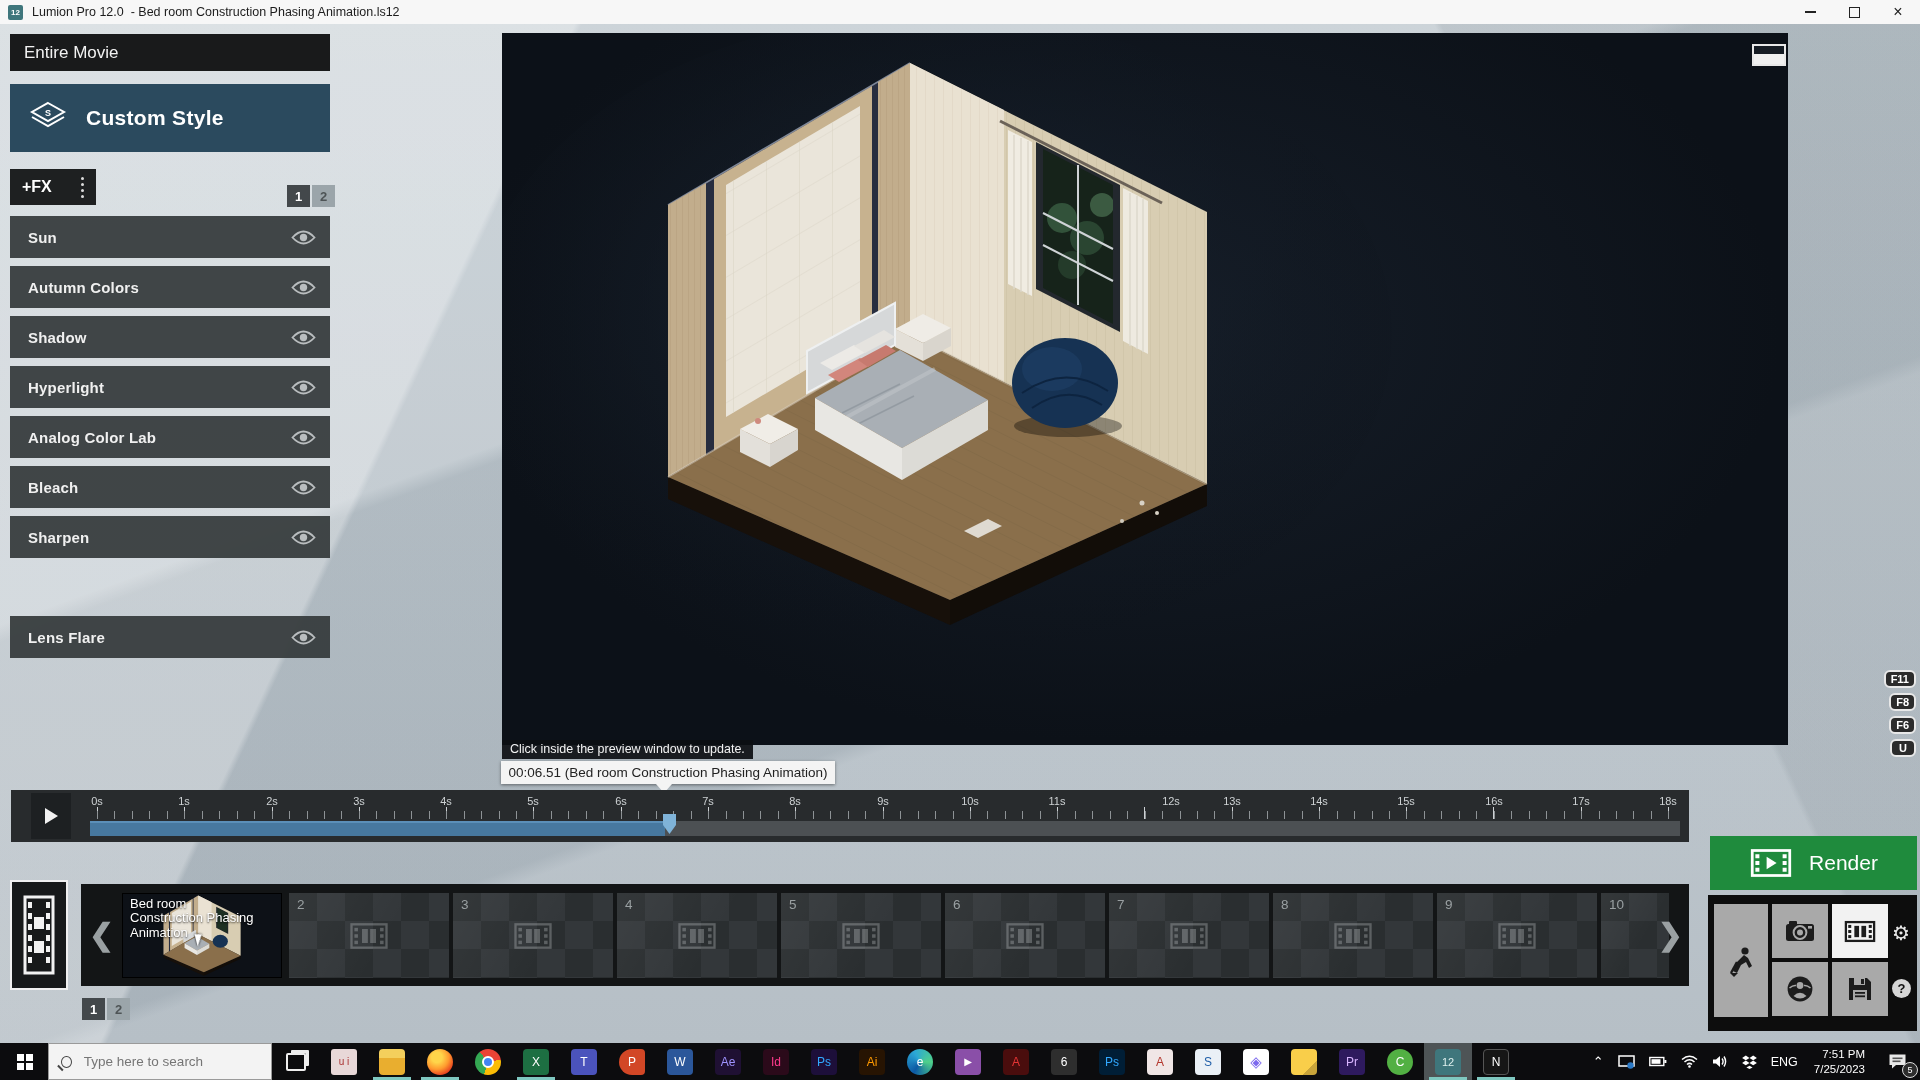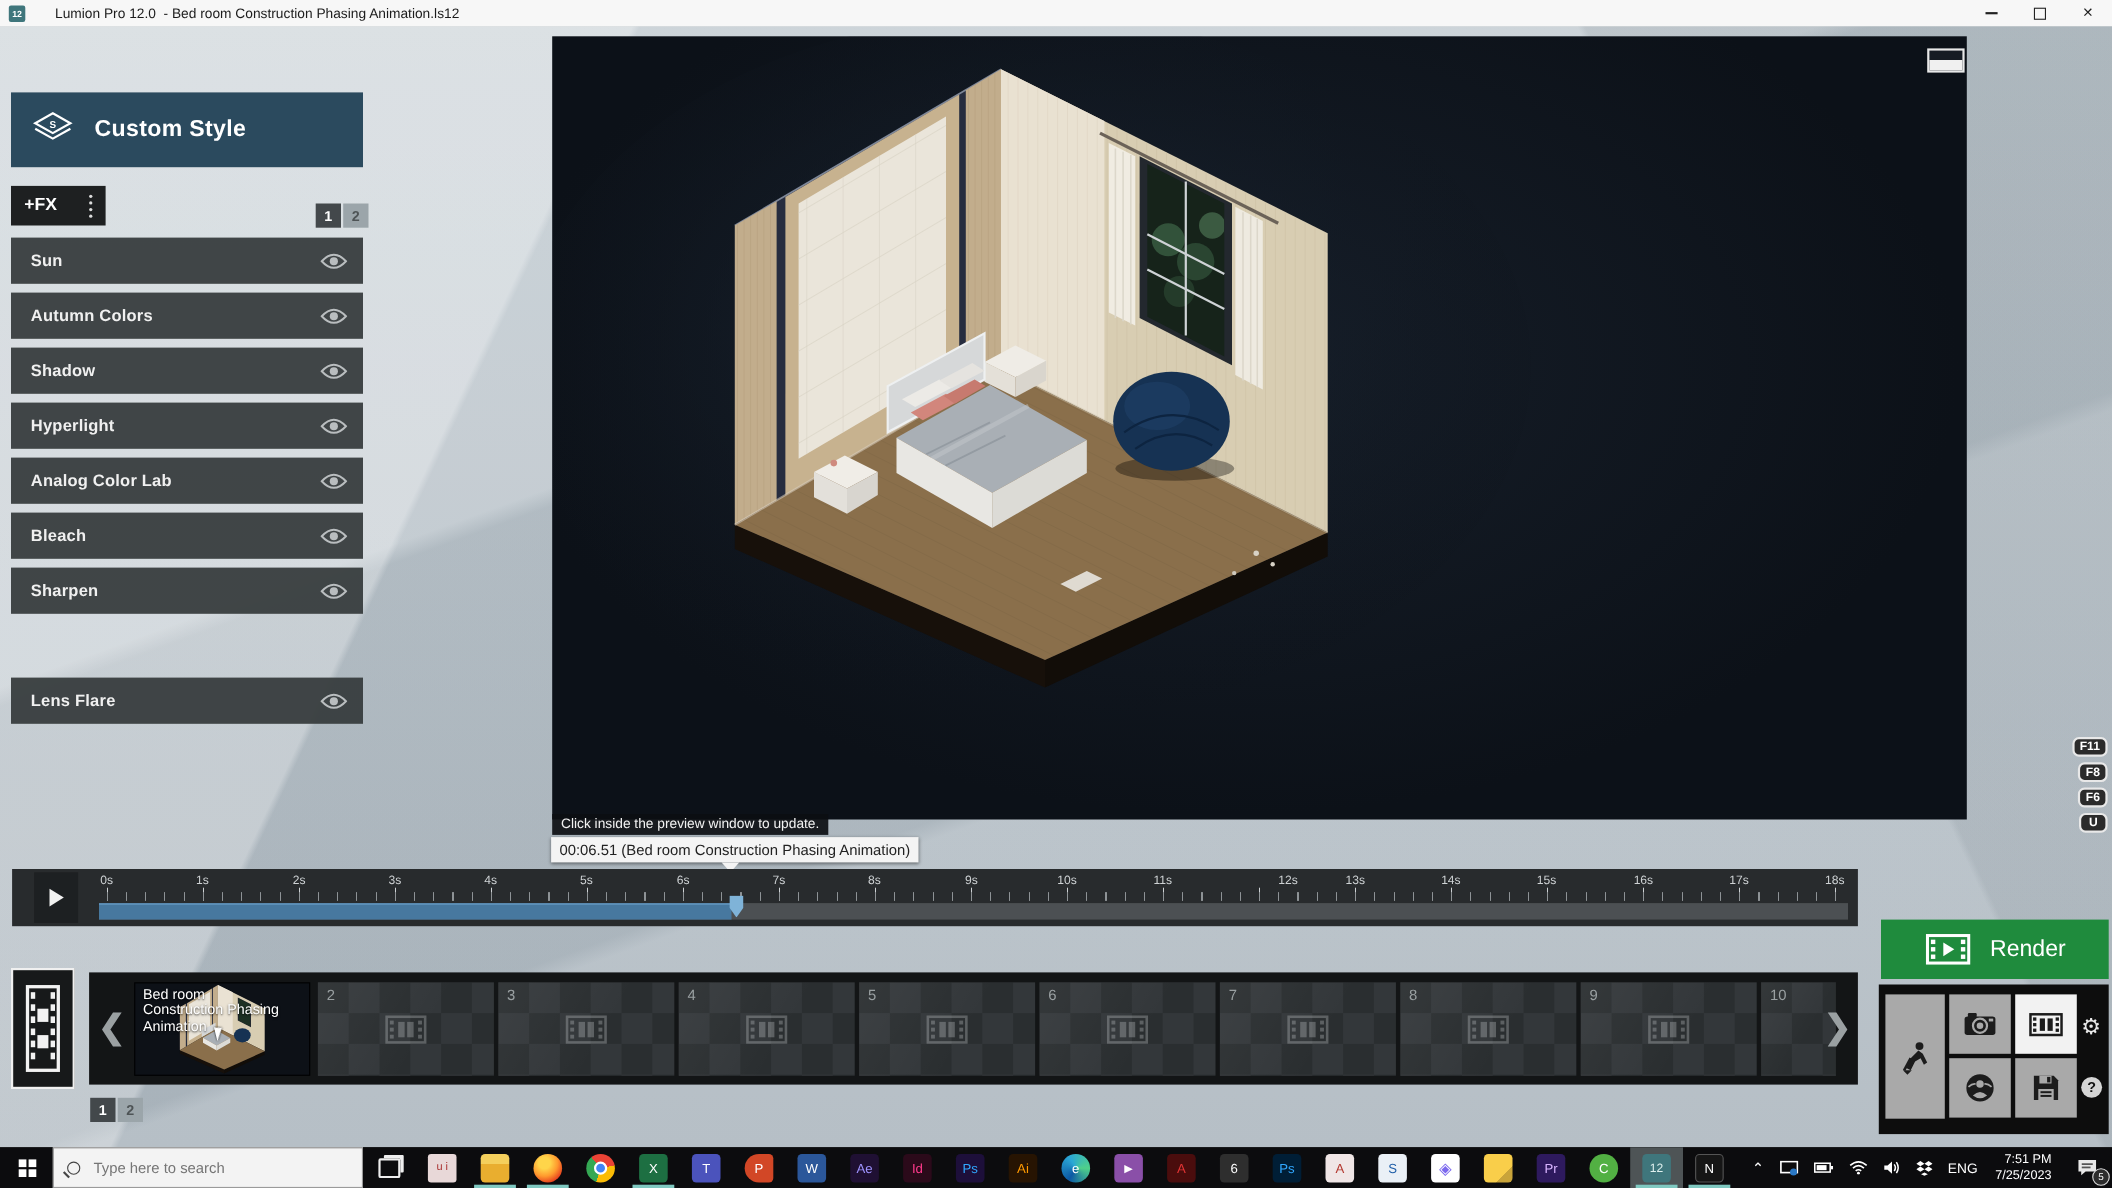--- a/index.html
+++ b/index.html
@@ -3,21 +3,21 @@
 <meta charset="utf-8">
 <style>
   html,body{margin:0;padding:0;background:#000;}
   .screen{position:relative;width:1920px;height:1080px;overflow:hidden;
     font-family:"Liberation Sans",sans-serif;-webkit-font-smoothing:antialiased;}
   
   .titlebar{position:absolute;left:0;top:0;width:1920px;height:24px;background:#f7f7f7;
     display:flex;align-items:center;border-bottom:1px solid #d8d8d8;}
   .app-ico{width:15px;height:15px;margin-left:8px;background:#3f767c;border-radius:2px;
     color:#fff;font-size:8px;font-weight:bold;display:flex;align-items:center;justify-content:center;}
-  .title-text{margin-left:27px;font-size:12.5px;color:#1c1c1c;white-space:pre;}
+  .title-text{margin-left:9px;font-size:12.5px;color:#1c1c1c;white-space:pre;}
   .win-btns{margin-left:auto;display:flex;height:100%;}
   .win-btn{width:44px;height:100%;display:flex;align-items:center;justify-content:center;color:#222;font-size:13px;}
   .glyph-min{width:11px;height:1.5px;background:#222;display:block;}
   .glyph-rest{width:9px;height:9px;border:1.5px solid #222;position:relative;display:block;background:#f7f7f7;}
   .glyph-rest:before{content:"";position:absolute;left:2px;top:-4px;width:9px;height:9px;border:1.5px solid #222;z-index:-1;}
   
   .appbg{position:absolute;left:0;top:24px;width:1920px;height:1019px;
     background:
       linear-gradient(115deg, rgba(255,255,255,.30) 0 24%, rgba(255,255,255,0) 24.3%),
       linear-gradient(245deg, rgba(120,132,140,.18) 0 20%, rgba(120,132,140,0) 20.3%),
@@ -103,21 +103,21 @@
   .mode-btn{position:absolute;background:#a9a9a9;display:flex;align-items:center;justify-content:center;}
   .mode-on{background:#f2f2f2;}
   .side-ico{position:absolute;color:#e8e8e8;font-size:20px;}
   .help-circ{position:absolute;width:19px;height:19px;border-radius:50%;background:#d5d5d5;color:#111;
     font-size:13px;font-weight:bold;display:flex;align-items:center;justify-content:center;}
   
   .taskbar{position:absolute;left:0;top:1043px;width:1920px;height:37px;background:#0c0c0e;
     display:flex;align-items:stretch;}
   .tb-start{width:48px;display:flex;align-items:center;justify-content:center;}
   .win-logo{width:7px;height:7px;background:#fff;box-shadow:9px 0 #fff,0 9px #fff,9px 9px #fff;margin:-8px 8px 0 0;}
-  .tb-search{width:282px;background:#f3f3f3;border:1px solid #9a9a9a;display:flex;align-items:center;margin:0;box-sizing:border-box;}
+  .tb-search{width:224px;background:#f3f3f3;border:1px solid #9a9a9a;display:flex;align-items:center;margin:0;box-sizing:border-box;}
   .mag{width:10px;height:10px;border:1.7px solid #444;border-radius:50%;margin-left:12px;position:relative;}
   .mag:after{content:"";position:absolute;left:-5px;top:10px;width:7px;height:1.7px;background:#444;transform:rotate(45deg);}
   .tb-search input{border:0;outline:0;background:transparent;font-size:13.5px;color:#333;margin-left:10px;width:210px;
     font-family:"Liberation Sans",sans-serif;}
   .tb-app{width:48px;position:relative;display:flex;align-items:center;justify-content:center;}
   .tb-app.open:after{content:"";position:absolute;left:5px;bottom:0;width:38px;height:3px;background:#7fc8c0;}
   .tb-app.active{background:#4e5456;}
   .tb-ico{width:26px;height:26px;border-radius:4px;display:flex;align-items:center;justify-content:center;
     font-size:12px;font-weight:normal;}
   .i-taskview{background:transparent;border:2px solid #eee;border-radius:2px;width:16px;height:14px;box-shadow:4px -4px 0 -1px #eee;}
@@ -173,20 +173,23 @@
           <span class="glyph-rest"></span>
         </div>
       <div class="win-btn">
           <span style="font-size:16px;">×</span>
         </div>
     </div>
   </div>
 
   <div class="appbg"></div>
 
+  <div class="entire-movie">
+    <span>Entire Movie</span>
+  </div>
   <div class="custom-style">
     <svg class="cs-ico" width="40" height="34" viewBox="0 0 40 34">
       <path d="M20 2 L36 11 20 20 4 11 Z" fill="none" stroke="#fff" stroke-width="2"></path>
       <path d="M4 16 L20 25 36 16" fill="none" stroke="#fff" stroke-width="2"></path>
       <text x="20" y="15" text-anchor="middle" font-size="9" font-weight="bold" fill="#fff" font-family="Liberation Sans, sans-serif">S</text>
     </svg>
     <span class="cs-label">Custom Style</span>
   </div>
   <div class="fx-btn">
     <span class="fx-label">+FX</span>

